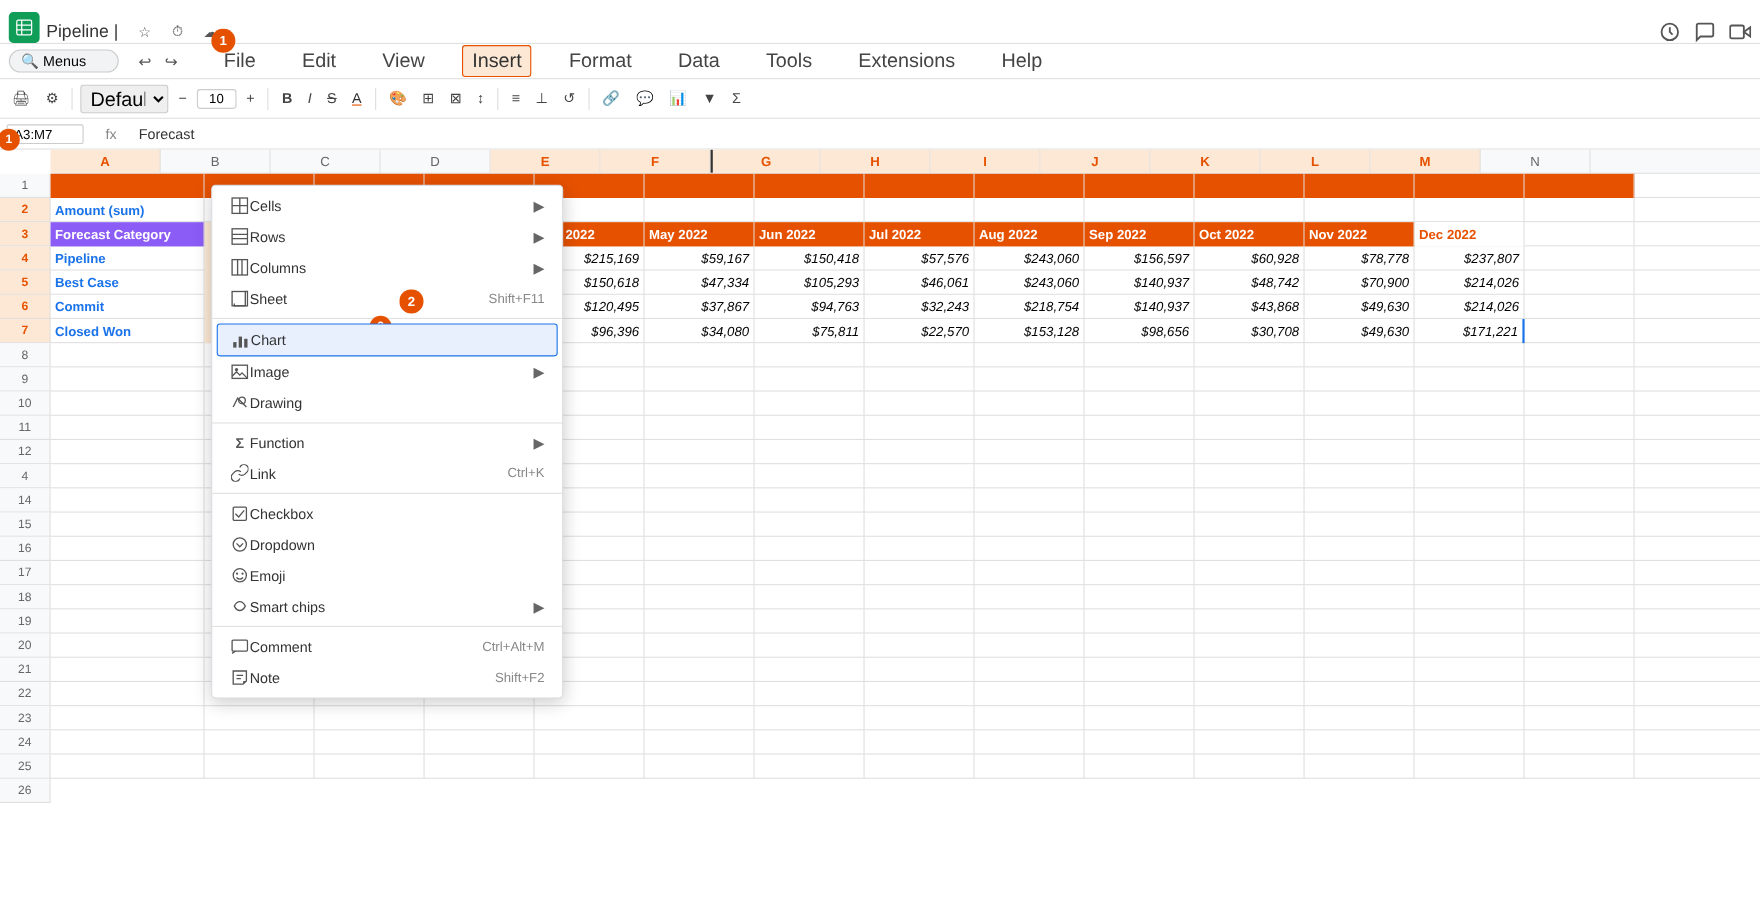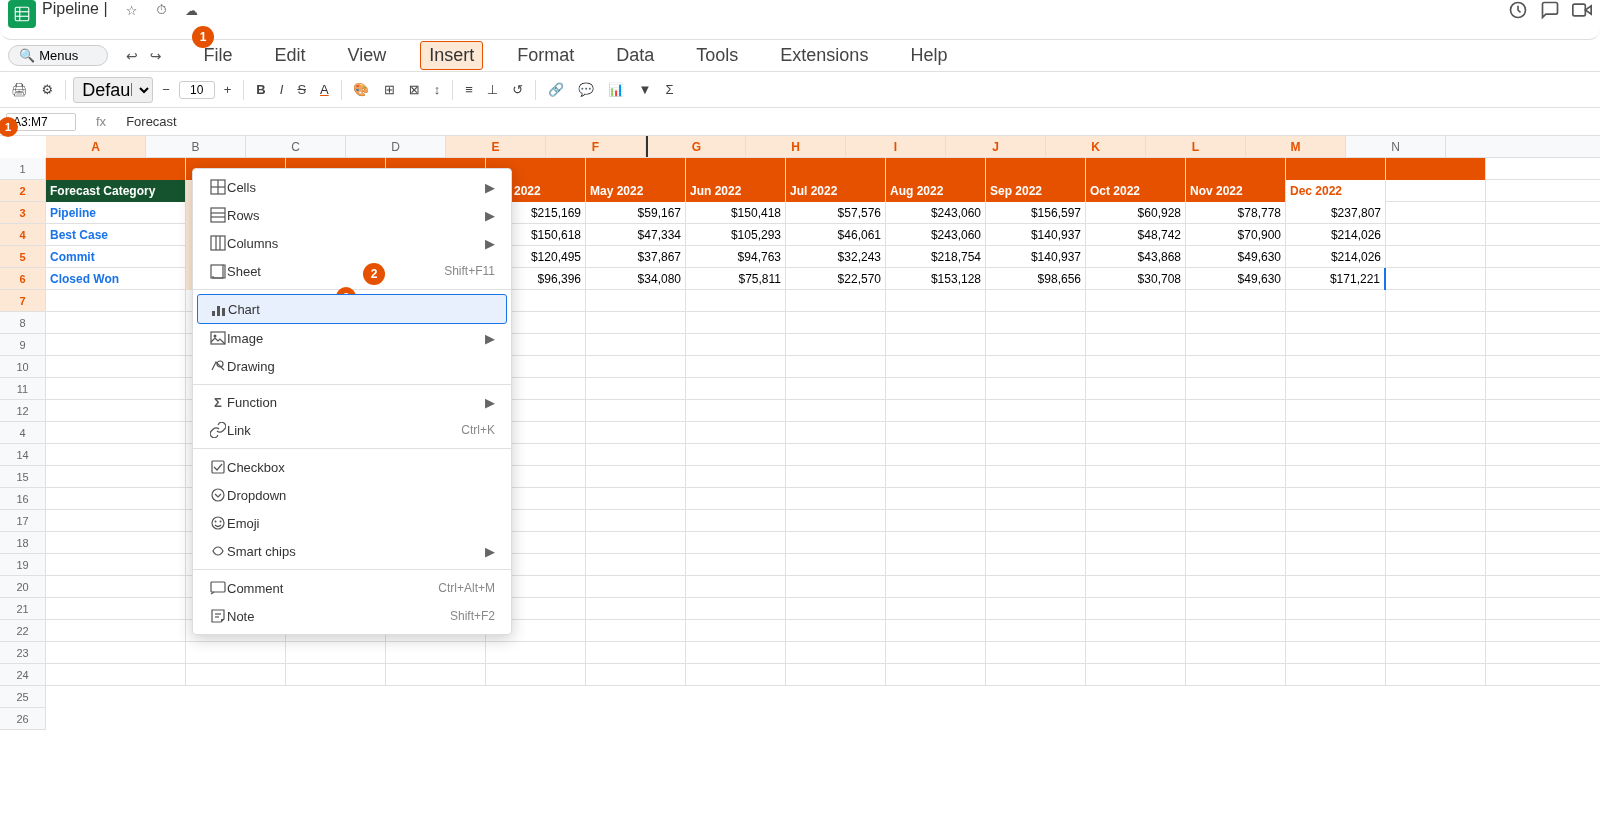--- a/index.html
+++ b/index.html
@@ -1,26 +1,25 @@
 <!DOCTYPE html>
 <html><head>
   <meta charset="utf-8">
   <style>
     * { box-sizing: border-box; margin: 0; padding: 0; }
     body { font-family: Arial, sans-serif; font-size: 13px; background: #fff; overflow: hidden; width: 1600px; height: 829px; }
 
     
     .top-bar {
       display: flex;
-      align-items: flex-start;
+      align-items: flex-end;
       height: 40px;
       padding: 0 8px;
       border-bottom: 1px solid #e0e0e0;
       gap: 6px;
-      border-radius: 11px;
     }
     .app-icon {
       width: 28px; height: 28px;
       background: #0f9d58;
       border-radius: 4px;
       display: flex; align-items: center; justify-content: center;
       flex-shrink: 0;
     }
     .app-icon svg { width: 18px; height: 18px; }
     .doc-title { font-size: 16px; font-weight: 500; color: #333; margin-right: 4px; }
@@ -179,24 +178,24 @@
       height: 22px;
       border-right: 1px solid #e0e0e0;
       padding: 0 4px;
       font-size: 12px;
       display: flex; align-items: center;
       overflow: hidden;
       white-space: nowrap;
     }
     .grid-cell.orange-bg { background: #e65100; color: #fff; }
     .grid-cell.header-cell { background: #e65100; color: #fff; font-weight: bold; }
-    .grid-cell.label-cell { background: #14532d; color: #fff; font-weight: bold; }
+    .grid-cell.label-cell { background: #8b5cf6; color: #fff; font-weight: bold; }
     .grid-cell.row-selected-bg { background: #fce8d4; }
     .grid-cell.amount-cell { color: #1a73e8; font-weight: 600; }
-    .grid-cell.data-cell { text-align: center; justify-content: flex-end; }
+    .grid-cell.data-cell { text-align: center; justify-content: flex-end; font-style: italic; }
     .grid-cell.orange-text { color: #e65100; }
     .dropdown-menu {
       position: absolute;
       top: 32px;
       left: 192px;
       width: 320px;
       background: #fff;
       border: 1px solid #dadce0;
       border-radius: 4px;
       box-shadow: 0 4px 16px rgba(0,0,0,0.2);
@@ -386,20 +385,36 @@
           <div class="grid-cell orange-bg"></div>
           <div class="grid-cell orange-bg"></div>
           <div class="grid-cell orange-bg"></div>
           <div class="grid-cell orange-bg"></div>
           <div class="grid-cell orange-bg"></div>
           <div class="grid-cell orange-bg"></div>
           <div class="grid-cell orange-bg"></div>
           <div class="grid-cell orange-bg"></div>
         </div>
 
+        <div class="grid-row">
+          <div class="grid-cell amount-cell" style="min-width:140px;">Amount (sum)</div>
+          <div class="grid-cell"></div>
+          <div class="grid-cell"></div>
+          <div class="grid-cell"></div>
+          <div class="grid-cell"></div>
+          <div class="grid-cell"></div>
+          <div class="grid-cell"></div>
+          <div class="grid-cell"></div>
+          <div class="grid-cell"></div>
+          <div class="grid-cell"></div>
+          <div class="grid-cell"></div>
+          <div class="grid-cell"></div>
+          <div class="grid-cell"></div>
+          <div class="grid-cell"></div>
+        </div>
 
         <div class="grid-row">
           <div class="grid-cell label-cell" style="min-width:140px;">Forecast Category</div>
           <div class="grid-cell row-selected-bg"></div>
           <div class="grid-cell row-selected-bg"></div>
           <div class="grid-cell row-selected-bg"></div>
           <div class="grid-cell header-cell">Apr 2022</div>
           <div class="grid-cell header-cell">May 2022</div>
           <div class="grid-cell header-cell">Jun 2022</div>
           <div class="grid-cell header-cell">Jul 2022</div>

